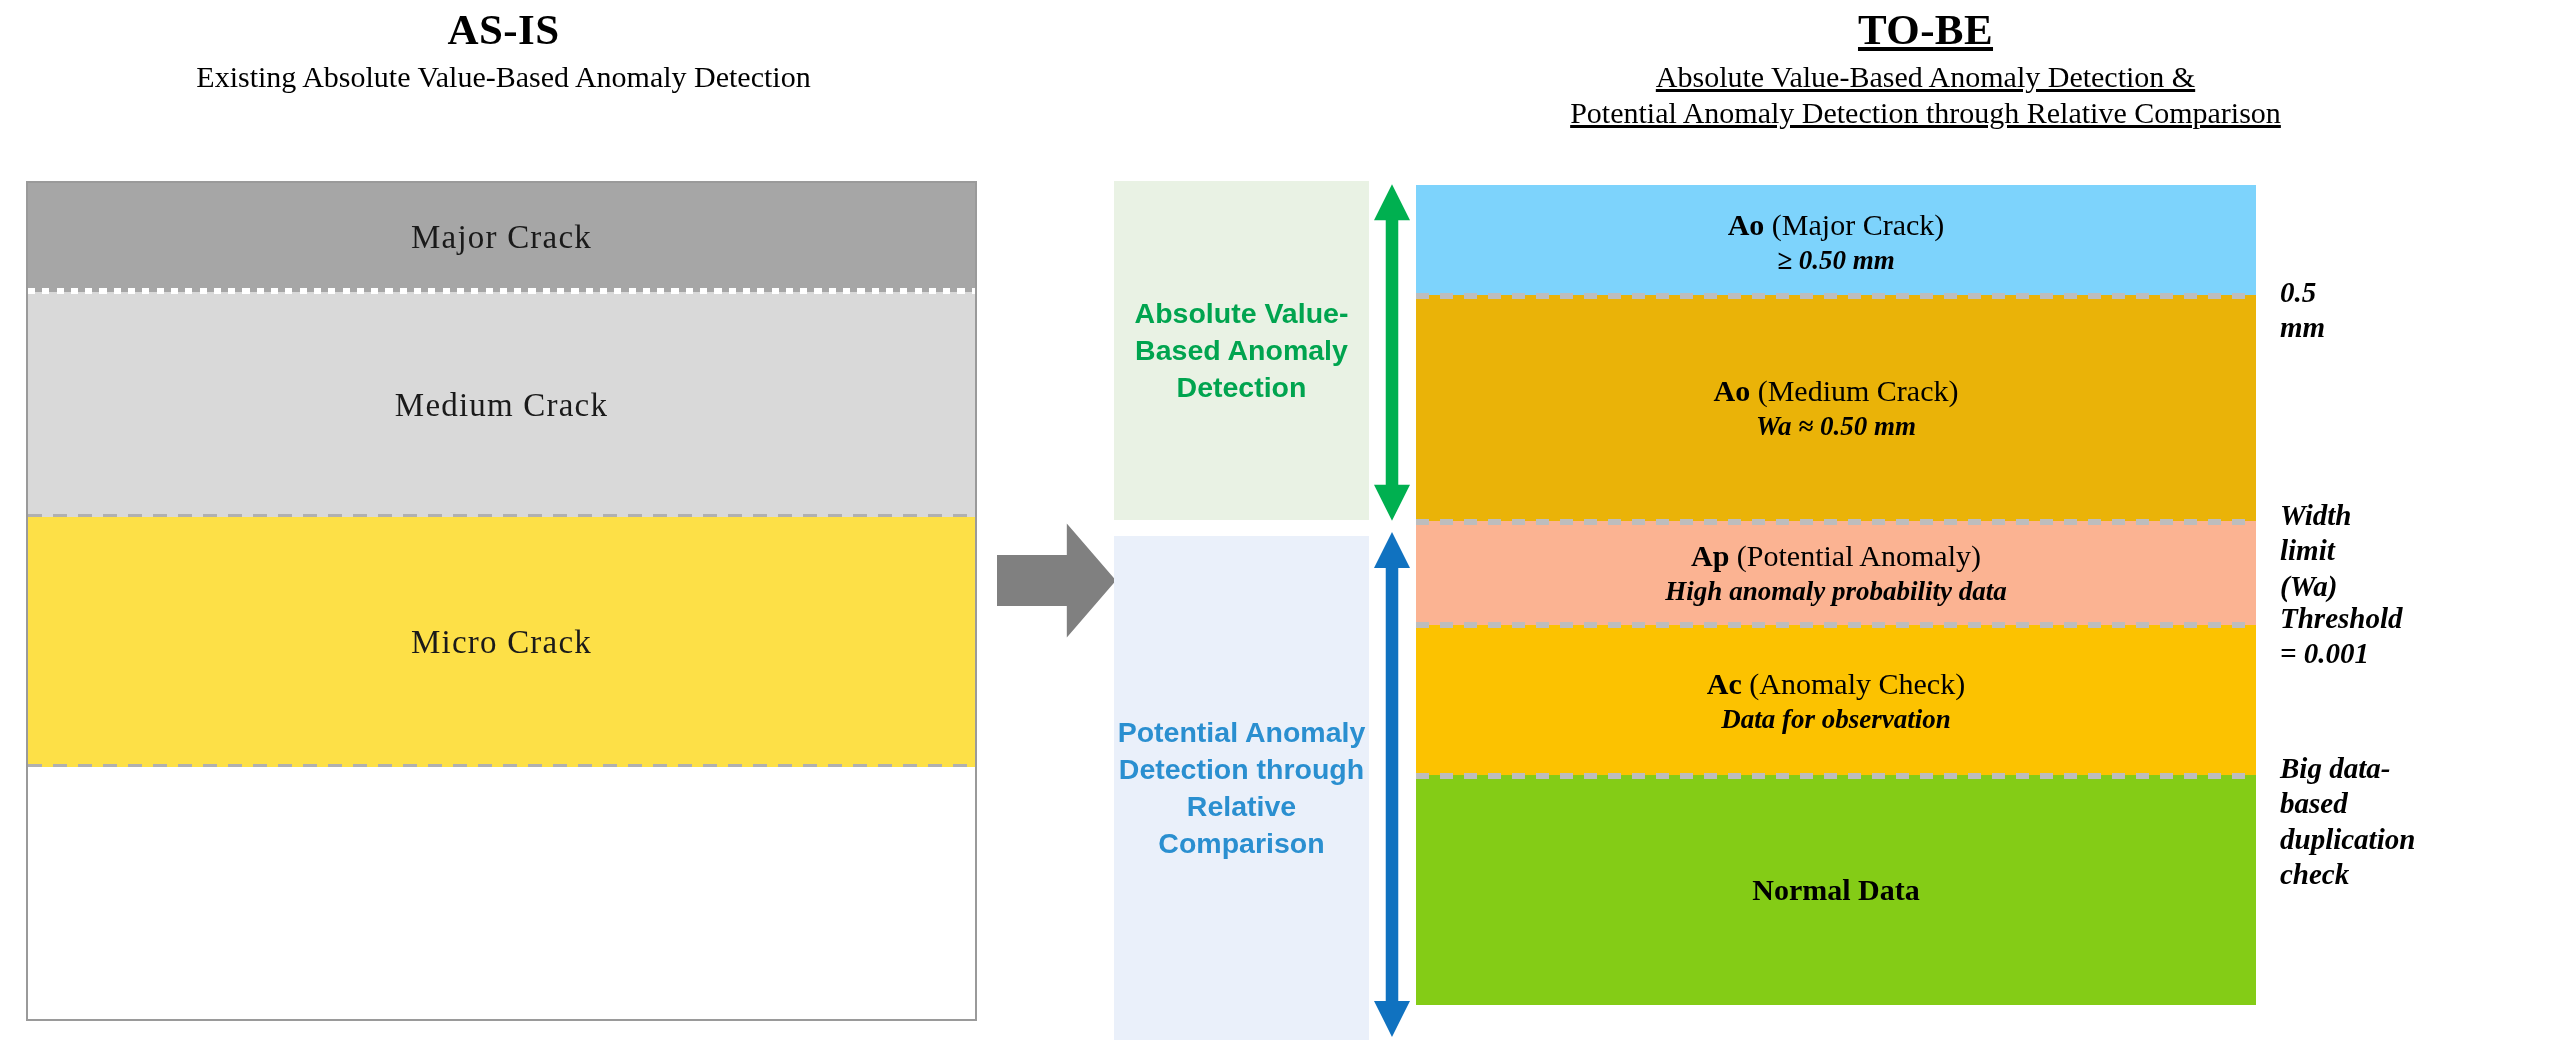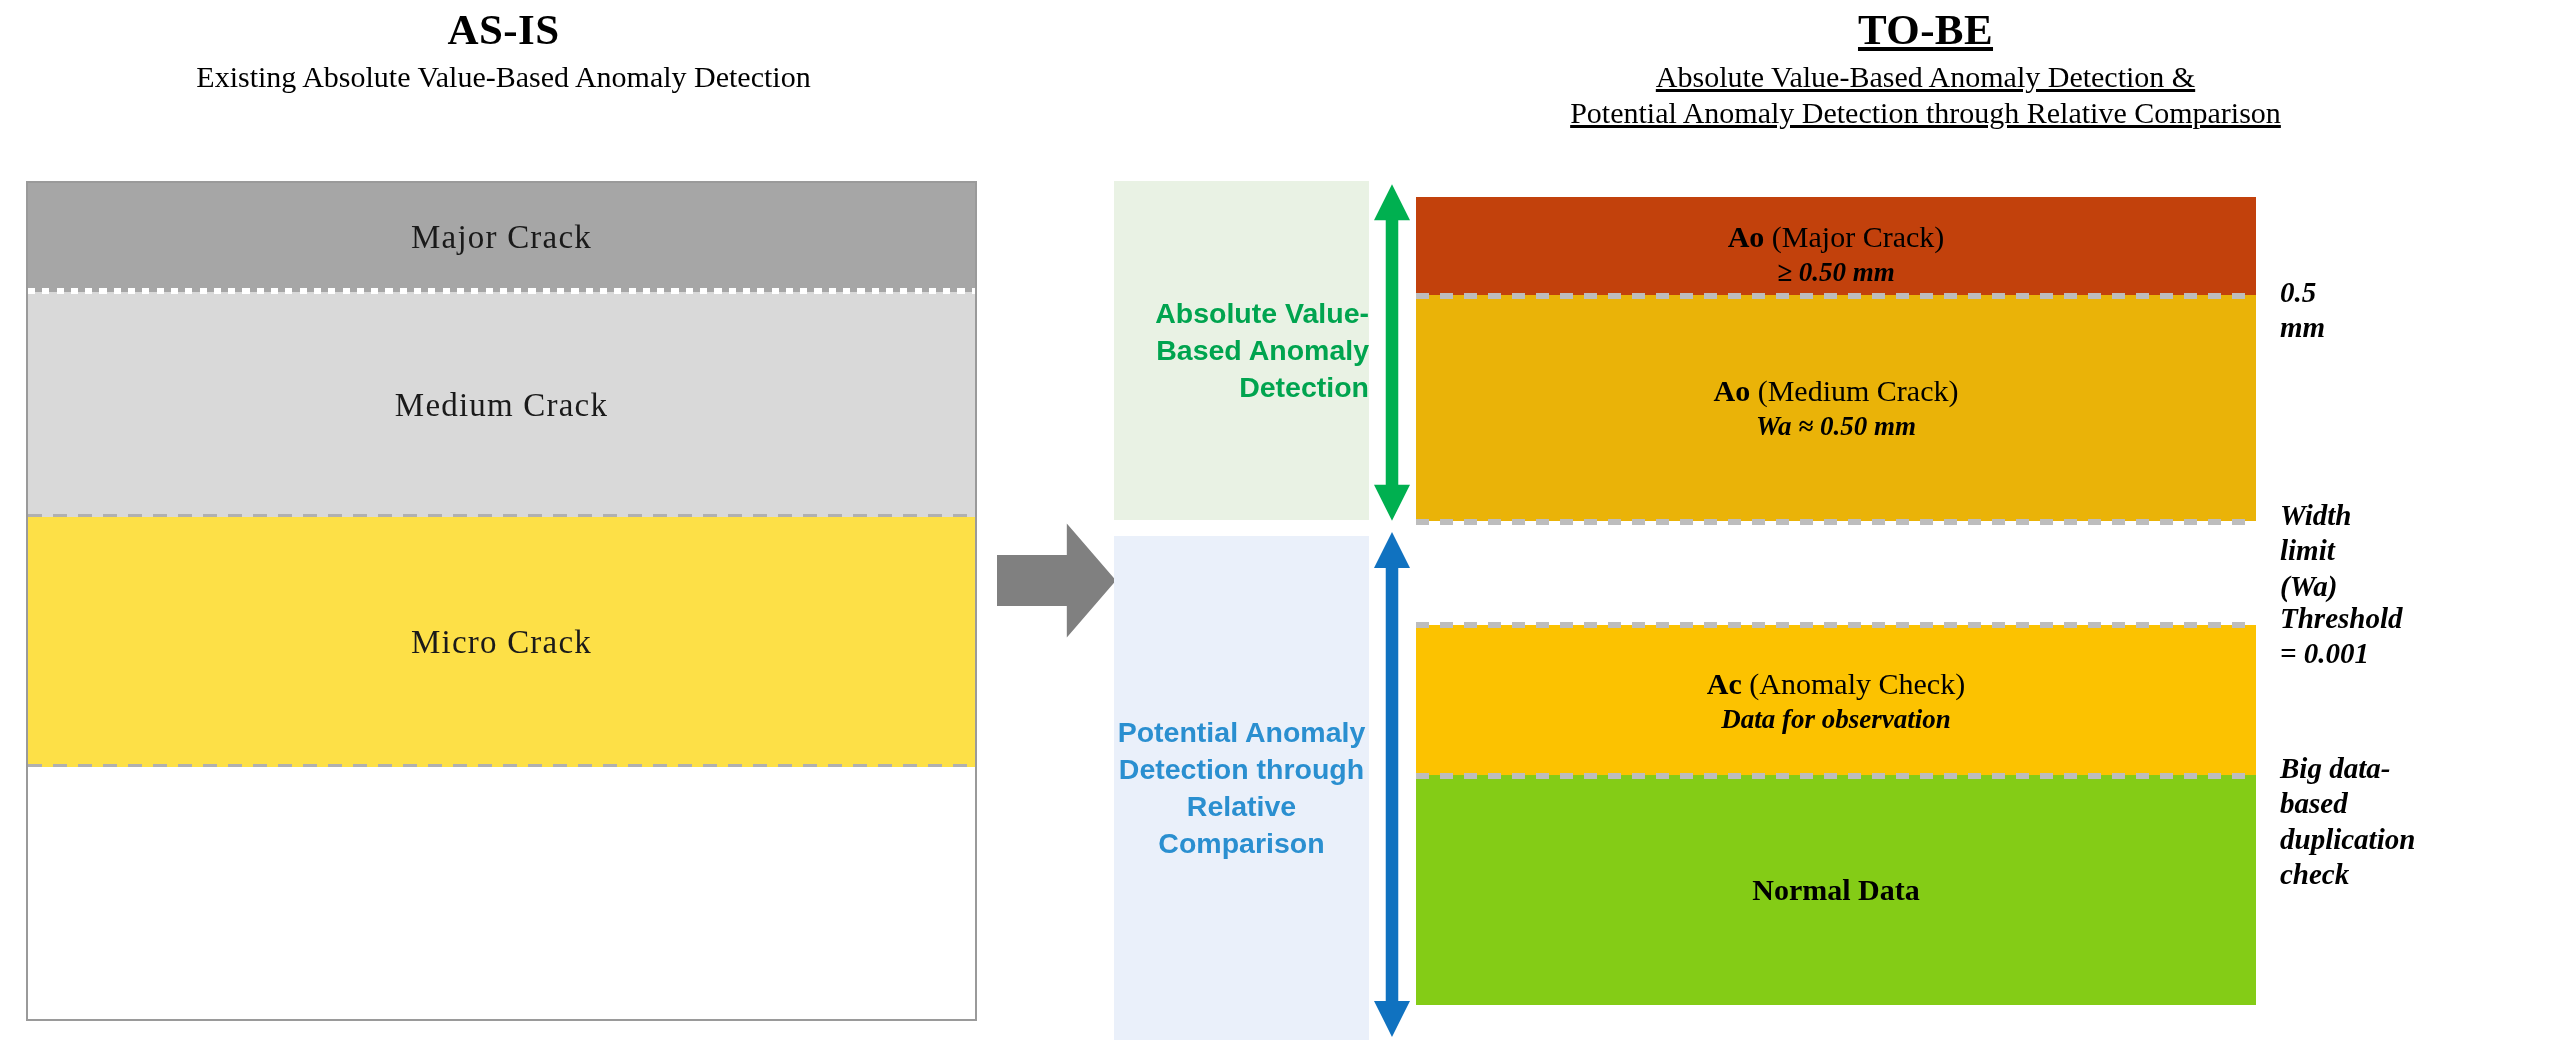--- a/index.html
+++ b/index.html
@@ -41,37 +41,37 @@
 
   
   #transition-arrow{position:absolute;left:997px;top:517px;width:119px;height:127px;}
 
   
   .legend-panel{position:absolute;display:flex;align-items:center;
                 justify-content:center;text-align:center;box-sizing:border-box;}
   .legend-text{font-family:"Liberation Sans","DejaVu Sans",sans-serif;
                font-weight:bold;font-size:28.5px;line-height:1.30;}
   #legend-absolute{left:1114px;top:181px;width:255px;height:339px;background:#e9f2e4;}
-  #legend-absolute .legend-text{color:#00a44f;text-align:right;}
+  #legend-absolute .legend-text{color:#00a44f;}
   #legend-potential{left:1114px;top:536px;width:255px;height:504px;background:#eaf0fa;}
   #legend-potential .legend-text{color:#2a8fd0;}
 
   
   #arrow-absolute{position:absolute;left:1374px;top:182px;width:36px;height:341px;}
   #arrow-potential{position:absolute;left:1374px;top:529px;width:36px;height:511px;}
 
   
   #tobe-box{position:absolute;left:1416px;top:181px;width:840px;height:824px;}
   .tobe-band{position:absolute;left:0;width:100%;display:flex;flex-direction:column;
              align-items:center;justify-content:center;box-sizing:border-box;text-align:center;}
   .band-title{font-size:30px;color:#000;line-height:1.18;}
   .band-title b{font-weight:bold;}
   .band-sub{font-size:27px;font-style:italic;font-weight:bold;color:#000;line-height:1.2;margin-top:1.6px;}
 
-  #band-ao-major  {top:16px;   height:114px; background:#c2410c;}
+  #band-ao-major  {top:4px;   height:114px; background:#7dd3fc;}
   #band-ao-medium {top:114px; height:226px; background:#eab308;}
   #band-ap        {top:340px; height:104px; background:#fbb392;}
   #band-ac        {top:444px; height:151px; background:#fcc200;}
   #band-normal    {top:594px; height:230px; background:#84cc16;}
 
   .band-divider{position:absolute;left:0;width:100%;height:5.5px;z-index:3;
      background:repeating-linear-gradient(90deg,#bdbdbd 0px,#bdbdbd 12.7px,transparent 12.7px,transparent 24px);}
   #bdiv-1{top:112px;}
   #bdiv-2{top:338px;}
   #bdiv-3{top:441px;}
@@ -167,20 +167,27 @@
     </div>
 
     <div class="tobe-band" id="band-ao-medium">
       <div class="band-title">
         <b>Ao</b>
         <span>(Medium Crack)</span>
       </div>
       <div class="band-sub">Wa ≈ 0.50 mm</div>
     </div>
 
+    <div class="tobe-band" id="band-ap">
+      <div class="band-title">
+        <b>Ap</b>
+        <span>(Potential Anomaly)</span>
+      </div>
+      <div class="band-sub">High anomaly probability data</div>
+    </div>
 
     <div class="tobe-band" id="band-ac">
       <div class="band-title">
         <b>Ac</b>
         <span>(Anomaly Check)</span>
       </div>
       <div class="band-sub">Data for observation</div>
     </div>
 
     <div class="tobe-band" id="band-normal">

